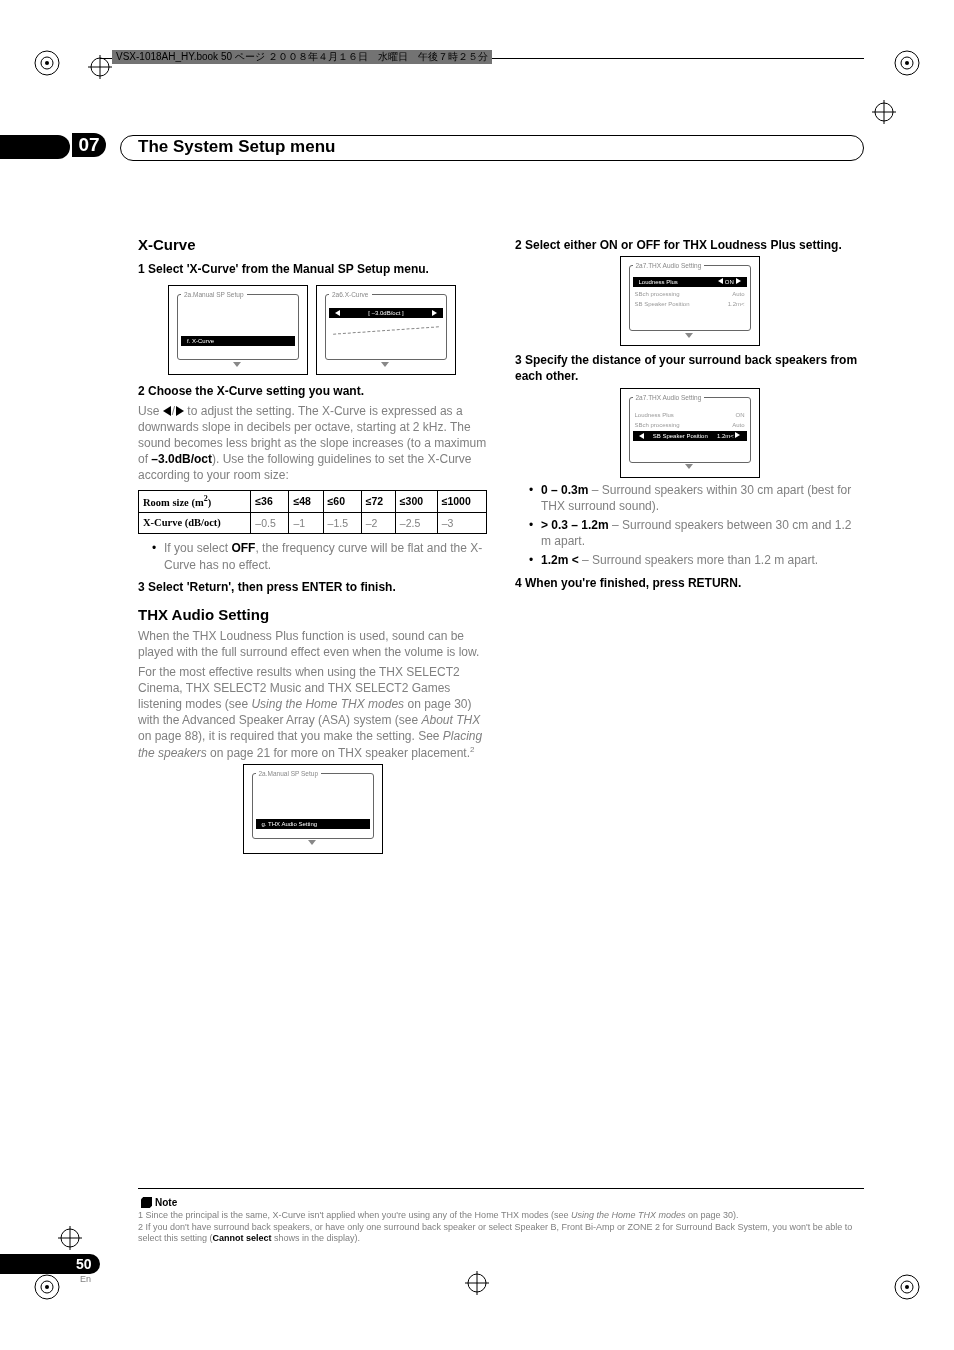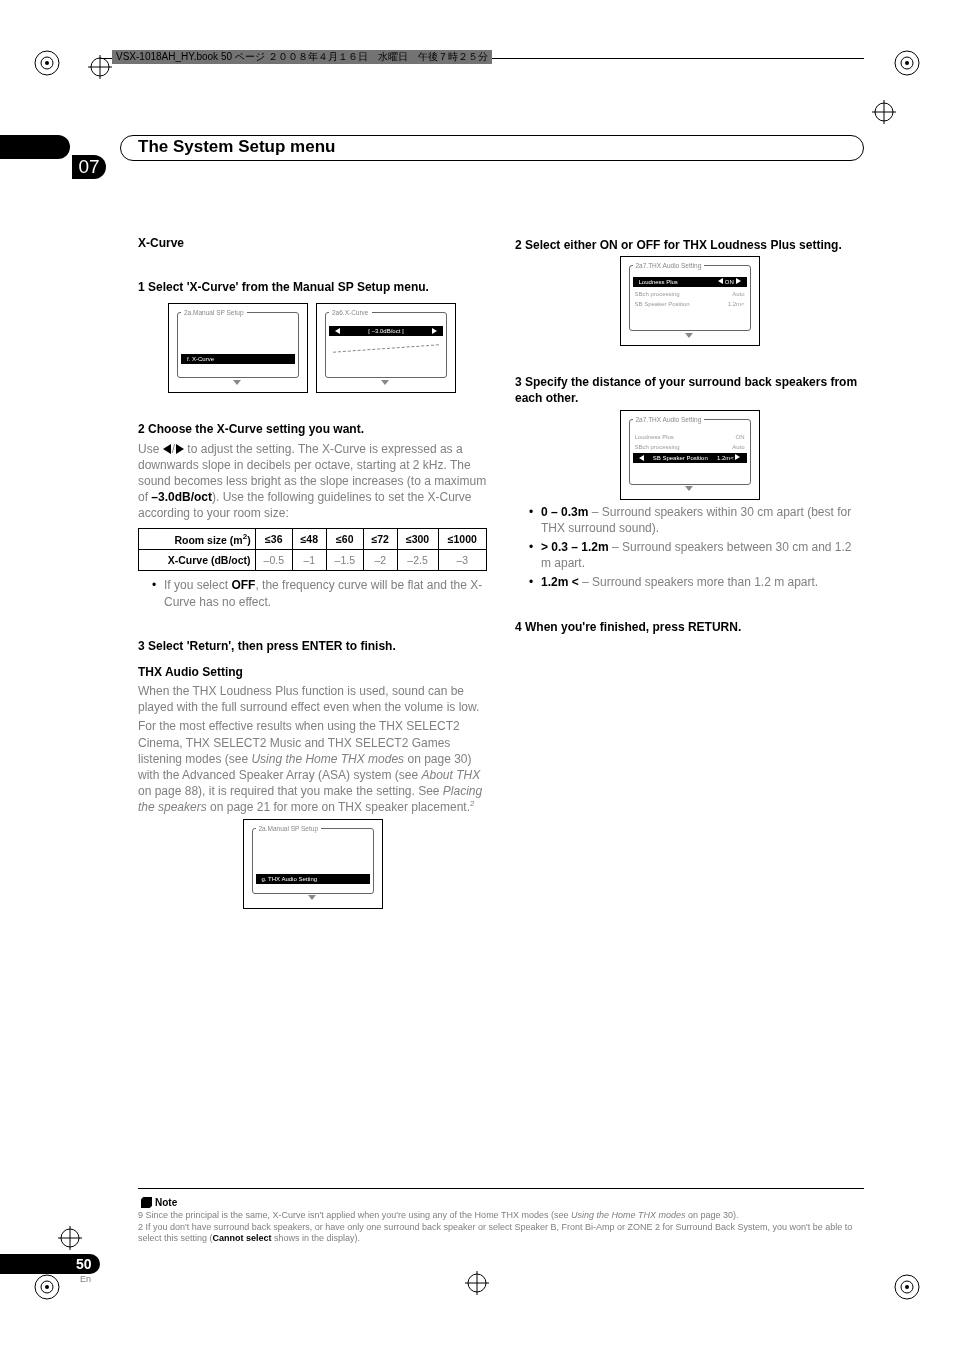--- a/index.html
+++ b/index.html
@@ -76,30 +76,29 @@
     width: 70px;
     background: #000;
     border-top-right-radius: 12px;
     border-bottom-right-radius: 12px;
   }
   .chapter-num {
     position: absolute;
     left: 72px;
     top: -2px;
     font-size: 19px;
-    font-weight: normal;
+    font-weight: bold;
     color: #fff;
     background: #000;
     width: 34px;
     height: 24px;
     text-align: center;
     line-height: 24px;
     border-top-right-radius: 12px;
     border-bottom-right-radius: 12px;
-    margin-top: 22px;
   }
   .chapter-pill {
     position: absolute;
     left: 120px;
     top: 0;
     right: 0;
     height: 24px;
     border: 1.5px solid #000;
     border-radius: 13px;
   }
@@ -122,27 +121,27 @@
     display: flex;
     gap: 28px;
     font-size: 12px;
     line-height: 1.35;
   }
   .col {
     flex: 1 1 0;
     min-width: 0;
   }
   h3.sec {
-    font-size: 12px;
+    font-size: 15px;
     font-weight: bold;
     margin: 10px 0 2px;
   }
   p { margin: 3px 0; }
   .gray { color: #808080; }
-  .step { font-weight: bold; margin-top: 28px; }
+  .step { font-weight: bold; margin-top: 6px; }
   .sup { font-size: 8px; vertical-align: super; }
   .osd-row { display: flex; gap: 8px; margin: 8px 0 8px 30px; }
   .osd {
     width: 138px;
     height: 88px;
     border: 1px solid #000;
     position: relative;
     font-size: 7px;
   }
   .osd-inner {
@@ -213,26 +212,27 @@
   
   table.xcurve {
     border-collapse: collapse;
     width: 100%;
     margin: 6px 0;
     font-size: 10.5px;
   }
   table.xcurve th, table.xcurve td {
     border: 1px solid #000;
     padding: 3px 4px;
-    text-align: center;
+    text-align: left;
   }
   table.xcurve th:first-child, table.xcurve td:first-child {
-    text-align: right;
+    text-align: left;
     font-weight: bold;
     white-space: nowrap;
+    font-family: Liberation Serif, serif;
   }
   table.xcurve td { color: #808080; }
   
   ul.bul { margin: 4px 0 4px 14px; padding: 0; }
   ul.bul li { list-style: none; position: relative; margin: 3px 0; padding-left: 12px; color:#808080;}
   ul.bul li::before {
     content: "•";
     position: absolute; left: 0; top: 0;
     color: #000;
   }
@@ -510,21 +510,21 @@
       </ul>
 
       <p class="step">4    When you're finished, press RETURN.</p>
     </div>
   </div>
 
   <div class="notes-wrap">
     <div class="notes-rule"></div>
     <span class="note-label">Note</span>
     <div class="note-text">
-      <span>9 Since the principal is the same, X-Curve isn't applied when you're using any of the Home THX modes (see </span><i>Using the Home THX modes</i><span> on page 30).</span>
+      <span>1 Since the principal is the same, X-Curve isn't applied when you're using any of the Home THX modes (see </span><i>Using the Home THX modes</i><span> on page 30).</span>
     </div>
     <div class="note-text">
       <span>2 If you don't have surround back speakers, or have only one surround back speaker or select Speaker B, Front Bi-Amp or ZONE 2 for Surround Back System, you won't be able to select this setting (</span><b>Cannot select</b><span> shows in the display).</span>
     </div>
   </div>
 
   <div class="pagenum-block">
     <div class="pagenum-bar"></div>
     <div class="pagenum">50</div>
     <div class="pagenum-lang">En</div>

